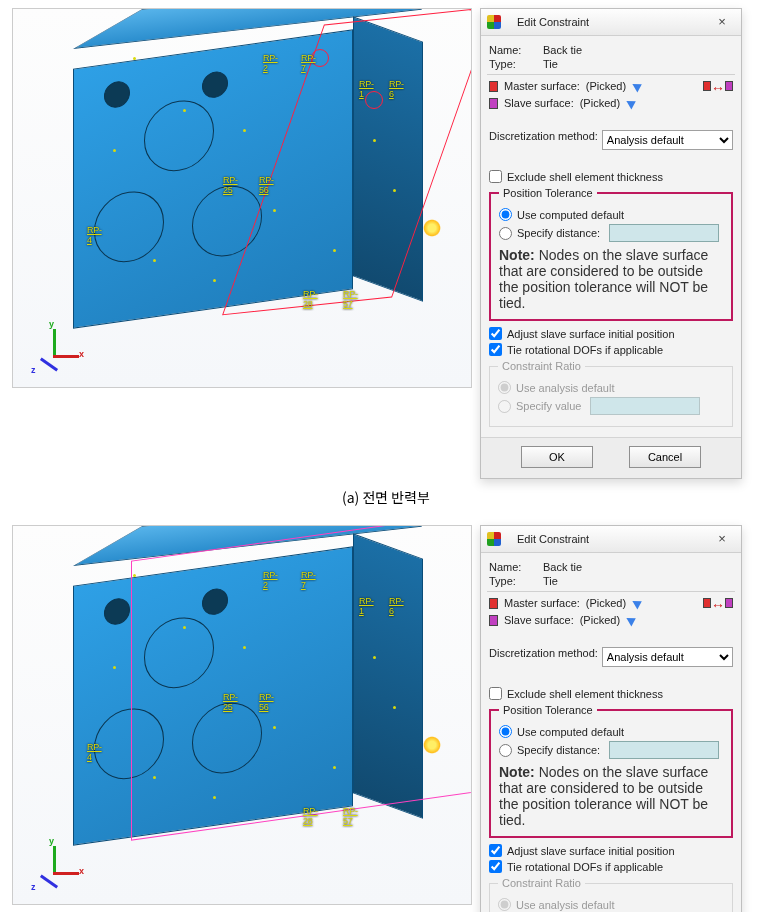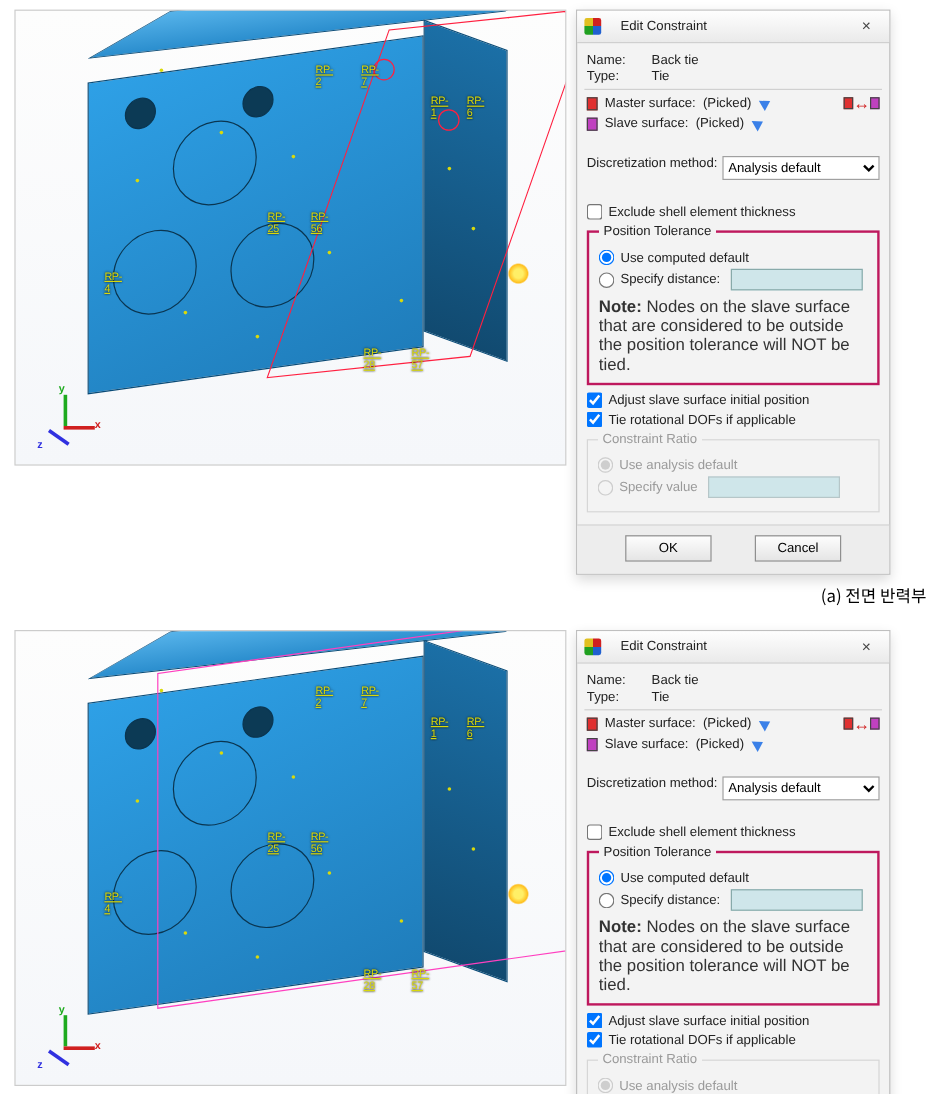--- a/index.html
+++ b/index.html
@@ -93,21 +93,21 @@
     .triad .arrow { position:absolute; left:28px; top:40px; }
     .triad .y { width:3px; height:26px; background:#1eaa1e; top:14px; }
     .triad .x { width:26px; height:3px; background:#d02020; left:28px; top:40px; }
     .triad .z { width:20px; height:3px; background:#3030e0; left:14px; top:48px; transform: rotate(35deg); }
     .triad .lbl { position:absolute; font-size:9px; font-weight:600; }
     .triad .lx { left:54px; top:34px; color:#d02020; }
     .triad .ly { left:24px; top:4px; color:#1eaa1e; }
     .triad .lz { left:6px; top:50px; color:#3030e0; }
 
     .caption {
-      text-align: right;
+      text-align: center;
       font-family: "Malgun Gothic","Noto Sans KR",sans-serif;
       font-size: 14px;
       padding: 6px 0 10px;
     }
 
     
     .dialog {
       width: 262px;
       border: 1px solid #bfbfbf;
       background: #f3f3f3;

